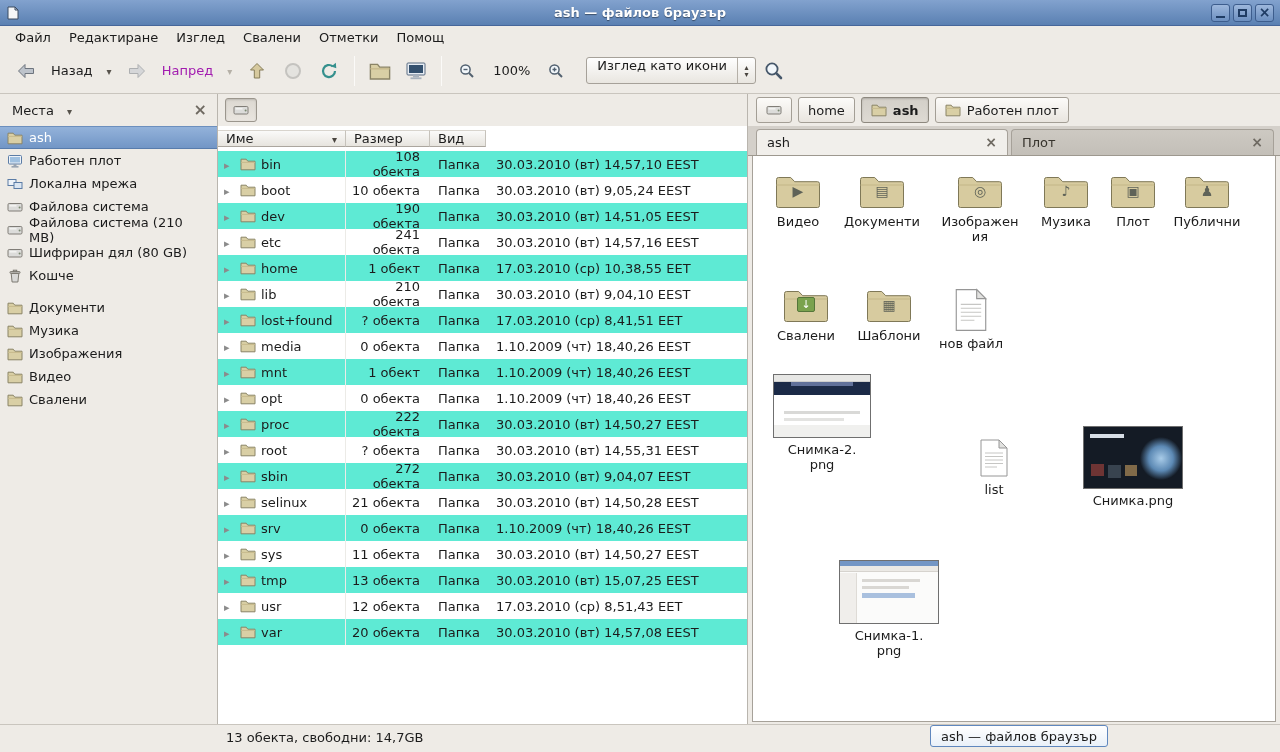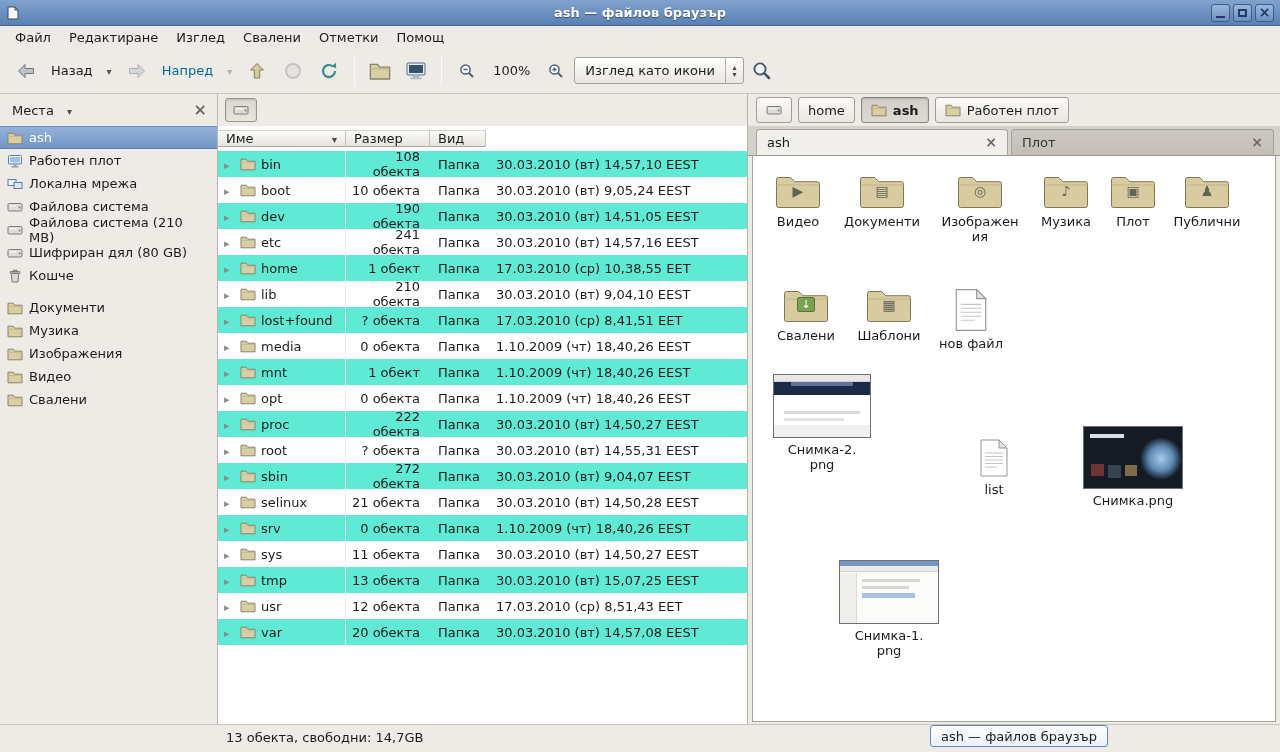--- a/index.html
+++ b/index.html
@@ -25,29 +25,29 @@
 
   
   .menubar{position:absolute;top:26px;left:0;width:100%;height:22px;background:#eeebe6;
     display:flex;align-items:center;padding-left:6px;}
   .menu-item{padding:2px 9px;}
 
   
   .toolbar{position:absolute;top:48px;left:0;width:100%;height:46px;background:#eeebe6;
     border-bottom:1px solid #c9c5be;display:flex;align-items:center;padding:0 8px;}
   .tool-btn{display:flex;align-items:center;gap:14px;padding:5px 7px;border-radius:3px;height:34px;}
-  .tool-btn.disabled{color:#0369a1;align-items:center;}
+  .tool-btn.disabled{color:#a21caf;align-items:center;}
   .tool-btn.disabled .tb-icon{opacity:.5;}
   .tb-icon{width:22px;height:22px;display:flex;align-items:center;justify-content:center;}
   .chev::before{content:"▾";font-size:10px;color:#57534c;}
   .disabled .chev::before{color:#b5b0a7;}
   .tool-sep{width:1px;height:30px;background:#cbc7c0;border-right:1px solid #fbfaf8;margin:0 7px;}
   .zoom-label{padding:0 8px;}
-  .combo{height:27px;margin-left:0;border:1px solid #a6a199;border-radius:3px;
-    background:linear-gradient(#fefefe,#e9e6e0);display:flex;align-items:center;}
+  .combo{height:27px;margin-left:12px;border:1px solid #a6a199;border-radius:3px;
+    background:linear-gradient(#fefefe,#e9e6e0);display:flex;}
   .combo-text{padding:0 10px;min-width:148px;}
   .combo-spin{width:18px;align-self:stretch;border-left:1px solid #b5b0a8;display:flex;
     flex-direction:column;align-items:center;justify-content:center;font-size:8px;line-height:7px;color:#49453f;}
   .combo-spin::before{content:"▴";}
   .combo-spin::after{content:"▾";}
 
   
   .sidebar{position:absolute;left:0;top:94px;width:218px;bottom:28px;background:#eeebe6;
     border-right:1px solid #b9b5ae;}
   .sidebar-header{height:32px;display:flex;align-items:center;padding:0 10px 0 8px;}

